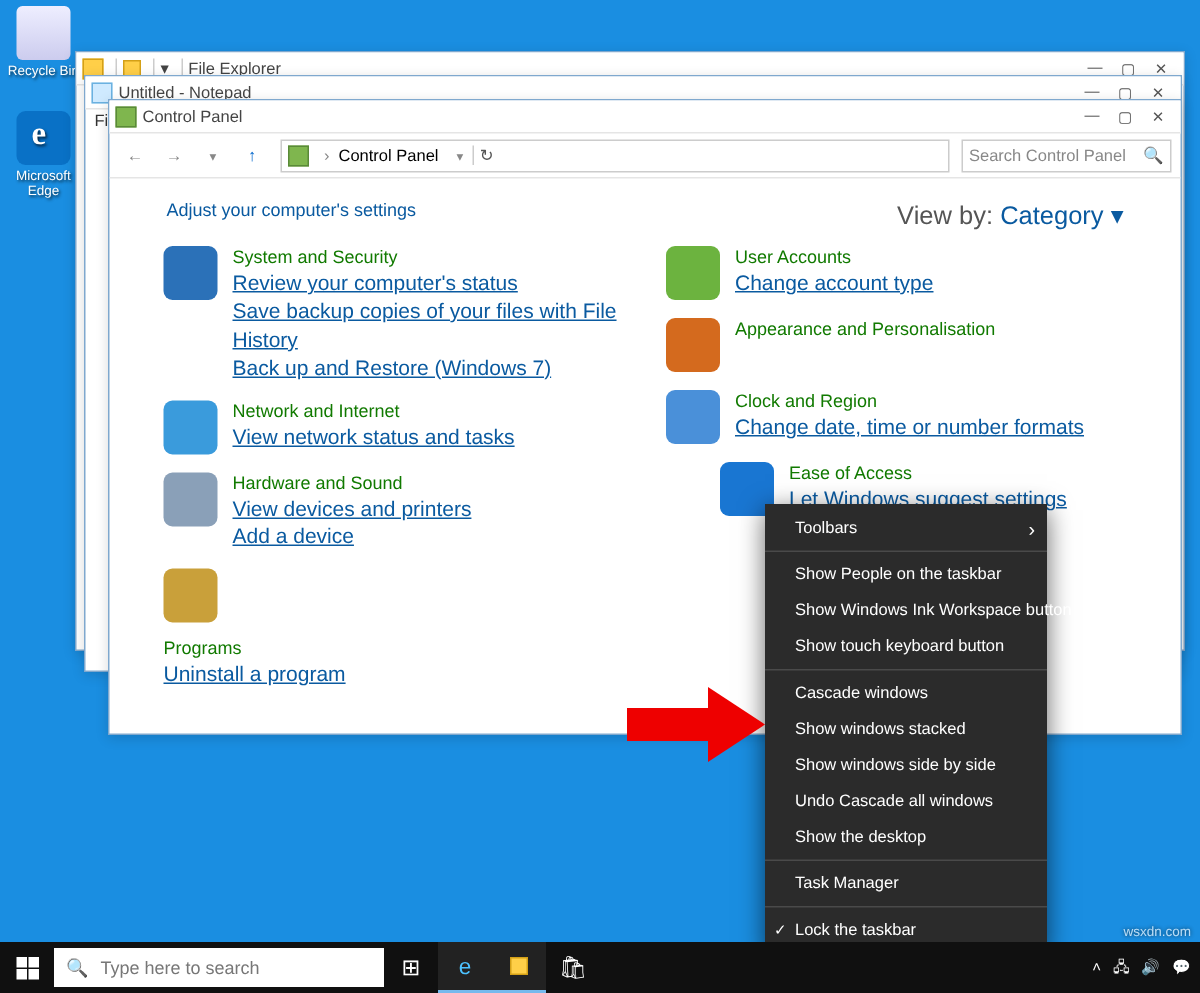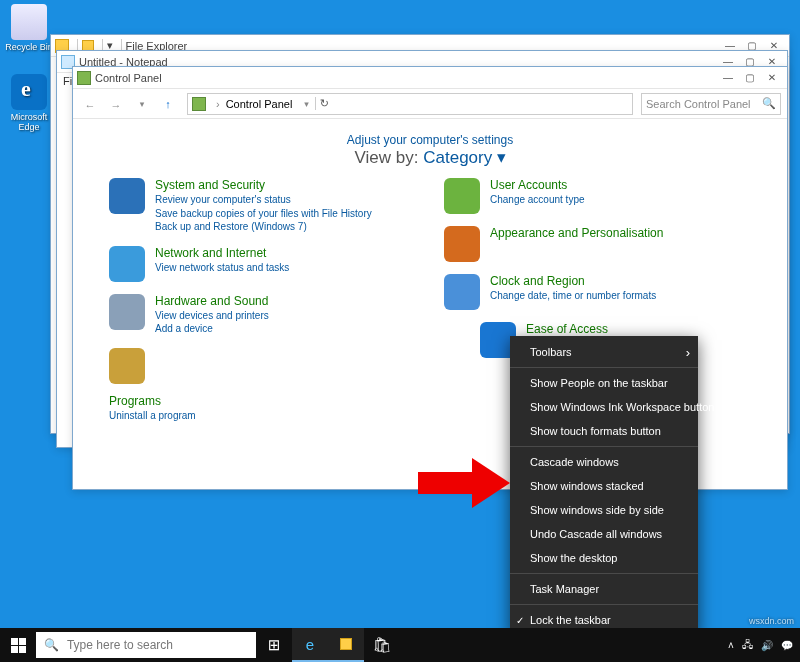--- a/index.html
+++ b/index.html
@@ -23,29 +23,29 @@
 
 
 #cp { top:66px; left:72px; width:716px; height:424px; }
 #cp .toolbar { height:30px; border-bottom:1px solid #e5e5e5; display:flex; align-items:center; padding:0 6px; font-size:11px; gap:4px; }
 #cp .navbtn { width:22px; height:22px; border-radius:2px; display:flex; align-items:center; justify-content:center; color:#888; }
 #cp .navbtn.enabled { color:#0066cc; }
 #cp .addr { display:flex; align-items:center; gap:6px; flex:1; border:1px solid #ccc; height:22px; padding:0 4px; margin:0 4px; }
 #cp .addr .ico { background:#7fb64e; border-color:#5a8a38; }
 #cp .search { width:140px; height:22px; border:1px solid #ccc; padding:0 4px; display:flex; align-items:center; color:#888; font-size:11px; }
 #cp .content { padding:14px 30px; display:flex; flex-direction:column; }
-#cp .heading-row { display:flex; align-items:center; justify-content:space-between; margin-bottom:10px; padding:0 8px;flex-direction:column; }
+#cp .heading-row { display:flex; justify-content:space-between; margin-bottom:10px; padding:0 8px; }
 #cp .heading { color:#0a5aa0; font-size:12px; }
 #cp .viewby { font-size:17px; color:#555; }
 #cp .viewby .link { color:#0a5aa0; }
 #cp .cats { display:grid; grid-template-columns:1fr 1fr; gap:8px 28px; padding:0 6px; }
 .cat { display:flex; gap:10px; align-items:flex-start; }
 .cat .cat-ic { width:36px; height:36px; flex:0 0 36px; border-radius:6px; }
 .cat .cat-title { color:#117a00; font-size:12px; margin-bottom:1px; }
-.cat .cat-sub { font-size:10px; color:#0a5aa0; line-height:1.35; }
+.cat .cat-sub { font-size:14px; color:#0a5aa0; line-height:1.35;text-decoration:underline; }
 
 
 .ctx { position:absolute; top:336px; left:510px; width:188px; background:#2b2b2b; color:#fff; font-size:11px; box-shadow:0 4px 16px rgba(0,0,0,.6); padding:4px 0; }
 .ctx .item { height:24px; display:flex; align-items:center; padding:0 20px; position:relative; white-space:nowrap; }
 .ctx .sep { height:1px; background:#4a4a4a; margin:3px 0; }
 .ctx .submenu:after { content:"›"; position:absolute; right:8px; font-size:13px; }
 .ctx .checked:before { content:"✓"; position:absolute; left:6px; font-size:10px; }
 
 
 .arrow { position:absolute; top:458px; left:418px; width:92px; height:50px; }
@@ -209,21 +209,21 @@
         </div>
       </div>
   </div>
 </div>
 
 <div class="ctx">
   <div class="item submenu">Toolbars</div>
   <div class="sep"></div>
   <div class="item">Show People on the taskbar</div>
   <div class="item">Show Windows Ink Workspace button</div>
-  <div class="item">Show touch formats button</div>
+  <div class="item">Show touch keyboard button</div>
   <div class="sep"></div>
   <div class="item">Cascade windows</div>
   <div class="item">Show windows stacked</div>
   <div class="item">Show windows side by side</div>
   <div class="item">Undo Cascade all windows</div>
   <div class="item">Show the desktop</div>
   <div class="sep"></div>
   <div class="item">Task Manager</div>
   <div class="sep"></div>
   <div class="item checked">Lock the taskbar</div>

